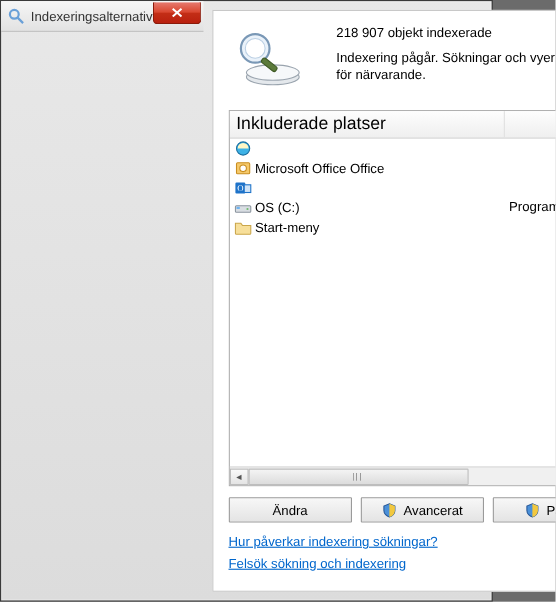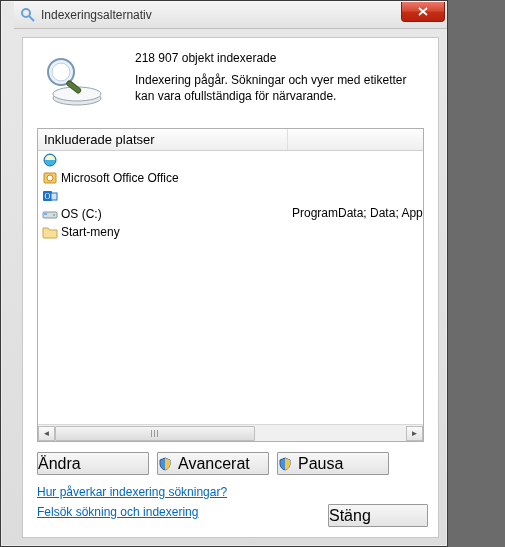--- a/index.html
+++ b/index.html
@@ -13,23 +13,22 @@
     height: 547px;
     overflow: hidden;
   }
   .window {
     width: 448px;
     height: 547px;
     background: linear-gradient(to bottom, #e8e8e8 0%, #dcdcdc 100%);
     border: 1px solid #3a3a3a;
     position: relative;
     display: flex;
-    flex-direction: column;
+    flex-direction: row;
     box-shadow: inset 0 0 0 1px rgba(255,255,255,0.4);
-    padding-left: 13px;
   }
   .titlebar {
     height: 28px;
     background: linear-gradient(to bottom, #f6f6f6, #e2e2e2);
     border-bottom: 1px solid #c0c0c0;
     display: flex;
     align-items: center;
     padding: 0 2px 0 6px;
   }
   .title-icon {
@@ -94,21 +93,21 @@
     flex-direction: column;
     background: #fff;
   }
   .list-header {
     display: flex;
     background: linear-gradient(to bottom, #fdfdfd, #efefef);
     border-bottom: 1px solid #d0d0d0;
   }
   .col-h {
     padding: 3px 6px;
-    font-size: 13px;
+    font-size: 16px;
     color:#000;
   }
   .col1 { width: 250px; border-right: 1px solid #e0e0e0;}
   .col2 { flex: 1; }
   .list-body {
     flex: 1;
     overflow: hidden;
   }
   .list-row {
     display: flex;
@@ -140,22 +139,22 @@
     display: flex;
     gap: 8px;
     margin-top: 10px;
   }
   .btn {
     width: 112px;
     height: 23px;
     background: linear-gradient(to bottom,#f7f7f7,#e4e4e4);
     border: 1px solid #9a9a9a;
     border-radius: 1px;
-    display:flex;align-items:center;justify-content:flex-start;gap:6px;
-    font-size:16px;color:#000;cursor:default;
+    display:flex;align-items:center;justify-content:center;gap:6px;
+    font-size:12px;color:#000;cursor:default;
   }
   .btn .shield{width:14px;height:14px;}
   .links { margin-top:10px; }
   .link {
     color: #0066cc;
     text-decoration: underline;
     font-size:12px;
     cursor: pointer;
     display:inline-block;
     margin-bottom:6px;

